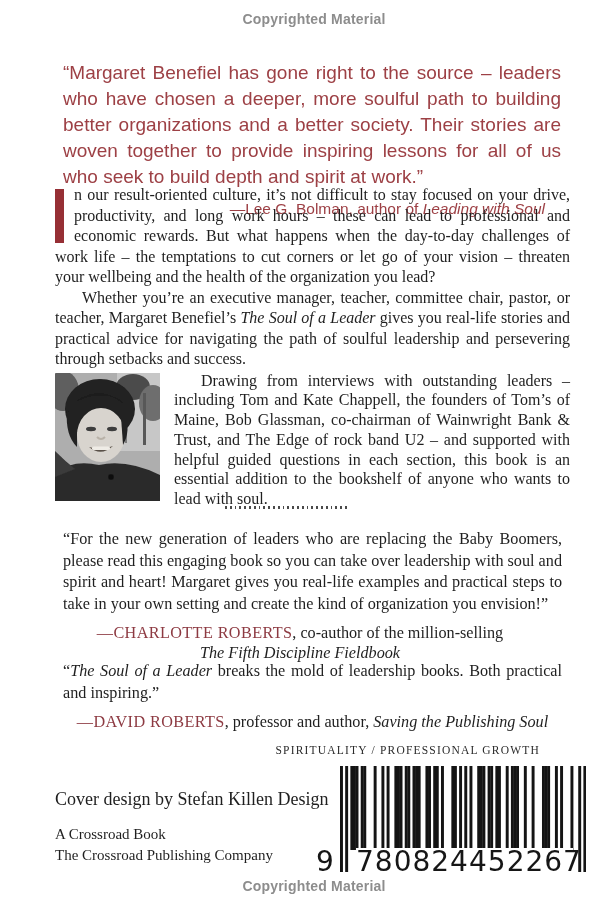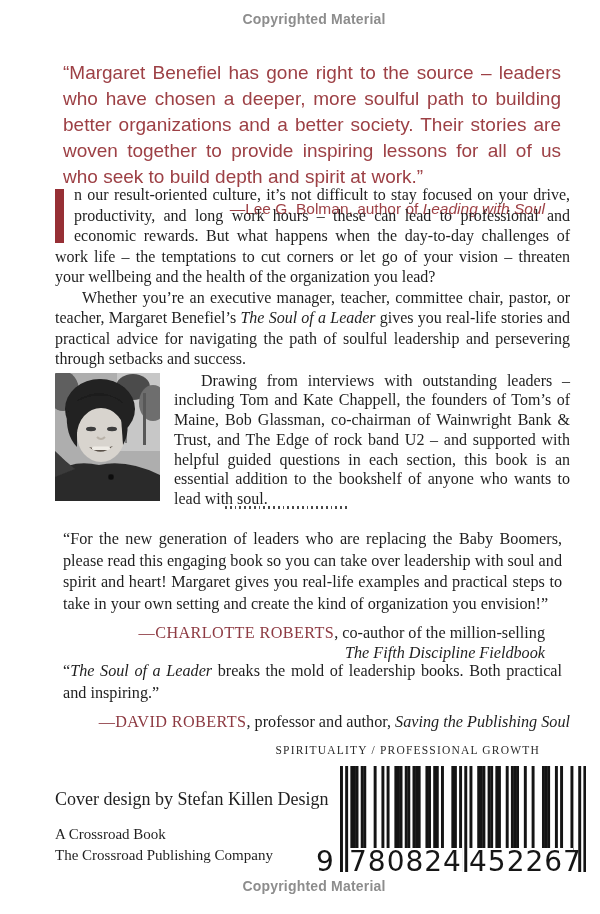--- a/index.html
+++ b/index.html
@@ -32,38 +32,38 @@
        background:#b5b5b5;}
   #photo-para p{line-height:19.8px;}
 
   
   #divider{top:506px;left:225px;width:122px;height:3px;
      background:repeating-linear-gradient(90deg,#4a4a4a 0 1.8px,transparent 1.8px 4.8px);}
 
   
   .endorse{left:55px;width:515px;font-size:16.2px;line-height:21.6px;}
   .endorse .q{margin:8px;text-align:justify;}
-  .endorse .attr{margin-top:4px;text-align:right;}
+  .endorse .attr{margin-top:4px;text-align:center;}
   #roberts{top:521px;}
   #roberts .attr{padding-right:25px;line-height:20px;}
   #batstone{top:653px;}
   .red-name{color:var(--red-name,#8d3a42);letter-spacing:.4px;}
 
   
   #category{top:744px;right:60px;font-size:11.5px;letter-spacing:1.2px;color:#2a2a2a;}
   #cover-credit{top:789px;left:55px;font-size:18px;}
   #imprint{top:824px;left:55px;font-size:15px;line-height:20.5px;}
 
   
   #barcode{top:766px;left:340px;width:246px;height:118px;background:#fff;}
   #barcode svg{position:absolute;top:0;left:0;}
   .isbn-digit{position:absolute;top:82px;font-family:"DejaVu Sans", sans-serif;
       font-size:28px;line-height:1;color:#161616;background:#fff;text-align:center;}
   #isbn-first{left:-26px;width:22px;}
-  #isbn-g1{left:9px;width:113px;letter-spacing:1px;}
+  #isbn-g1{left:16px;width:113px;letter-spacing:1px;}
   #isbn-g2{left:129px;width:104px;letter-spacing:1px;}
 </style>
 </head>
 <body>
 
 <div class="page">
 
   <div class="abs banner" id="banner-top">Copyrighted Material</div>
 
   <div class="abs" id="top-endorsement">

